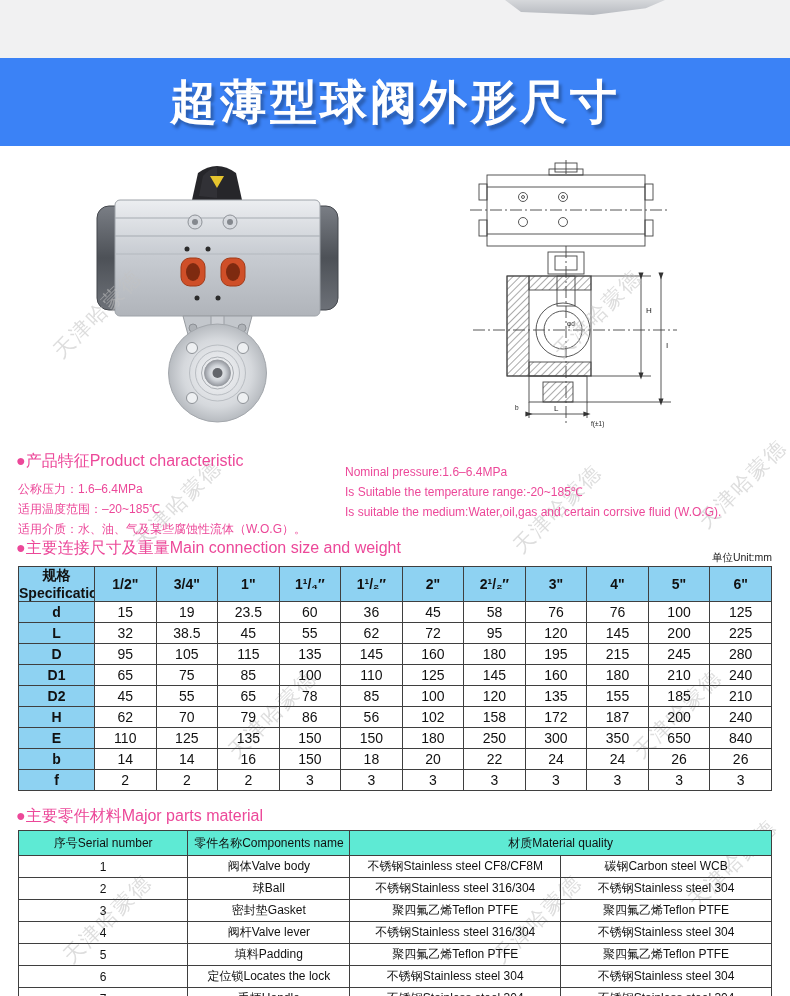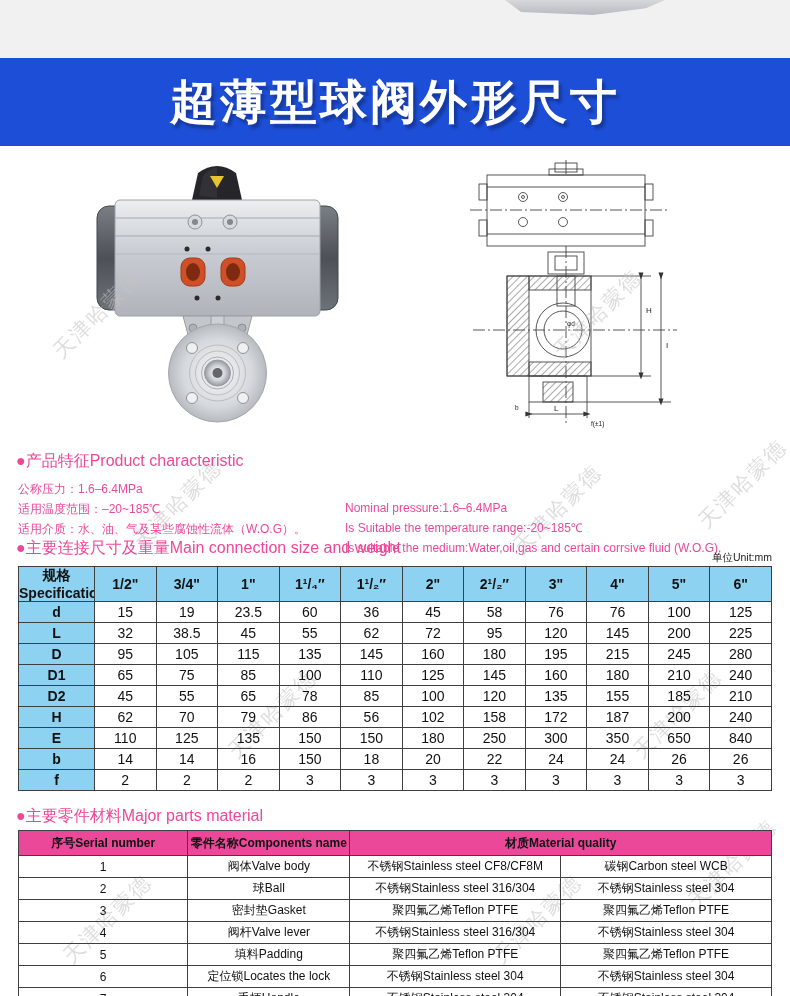--- a/index.html
+++ b/index.html
@@ -2,44 +2,44 @@
 <html><head>
 <meta charset="utf-8">
 <style>
   html,body{margin:0;padding:0;background:#ffffff;}
   .page{position:relative;width:790px;height:996px;overflow:hidden;background:#ffffff;
         font-family:"Liberation Sans",sans-serif;}
   .top-strip{position:absolute;left:0;top:0;width:790px;height:58px;background:#f1f1f2;}
   .fragment{position:absolute;left:505px;top:0;width:160px;height:15px;
             background:linear-gradient(#d6d8db,#b7bac0);
             clip-path:polygon(0 0,100% 0,88% 55%,55% 100%,10% 80%);}
-  .banner{position:absolute;left:0;top:58px;width:790px;height:88px;background:#1d4ed8;
+  .banner{position:absolute;left:0;top:58px;width:790px;height:88px;background:#3b82f6;
           display:flex;align-items:center;justify-content:center;}
   .banner-title{color:#ffffff;font-size:47px;font-weight:bold;letter-spacing:3px;
                 text-shadow:3px 4px 3px rgba(0,0,0,.28);white-space:nowrap;}
   .photo{position:absolute;left:95px;top:158px;}
   .drawing{position:absolute;left:445px;top:160px;}
   .wm{position:absolute;color:#c2c2c2;opacity:.55;font-size:21px;letter-spacing:2px;
       transform:rotate(-45deg);white-space:nowrap;pointer-events:none;}
   .sec-head{position:absolute;left:16px;color:#ec4899;font-size:16px;font-weight:normal;white-space:nowrap;}
   .char-col{position:absolute;font-size:12px;color:#ec4899;line-height:20px;}
   .char-cn{left:18px;top:479px;}
-  .char-en{left:345px;top:498px;}
+  .char-en{left:345px;top:462px;}
   .char-col div{white-space:nowrap;}
   .unit{position:absolute;right:18px;top:551px;font-size:10.5px;color:#222;}
   table{position:absolute;left:18px;border-collapse:collapse;table-layout:fixed;
         text-align:center;color:#111;}
   .conn{top:566px;width:754px;font-size:14px;}
   .conn th,.conn td{border:1px solid #3f3f3f;height:20px;padding:0;font-weight:normal;overflow:hidden;}
   .conn thead th{background:#8ed2f2;height:26px;font-weight:bold;}
   .conn tbody th{background:#8ed2f2;font-weight:bold;}
   .conn col.lbl{width:76px;}
   .mat{top:830px;width:754px;font-size:12px;}
   .mat th,.mat td{border:1px solid #3f3f3f;height:21px;padding:0;overflow:hidden;}
-  .mat thead th{background:#ec4899;height:24px;font-weight:bold;}
+  .mat thead th{background:#5eead4;height:24px;font-weight:normal;}
   .mat col.c1{width:22.5%;} .mat col.c2{width:21.5%;} .mat col.c3{width:28%;} .mat col.c4{width:28%;}
 </style>
 </head>
 <body>
 
 <div class="page">
 
   <div class="top-strip">
     <div class="fragment"></div>
   </div>

